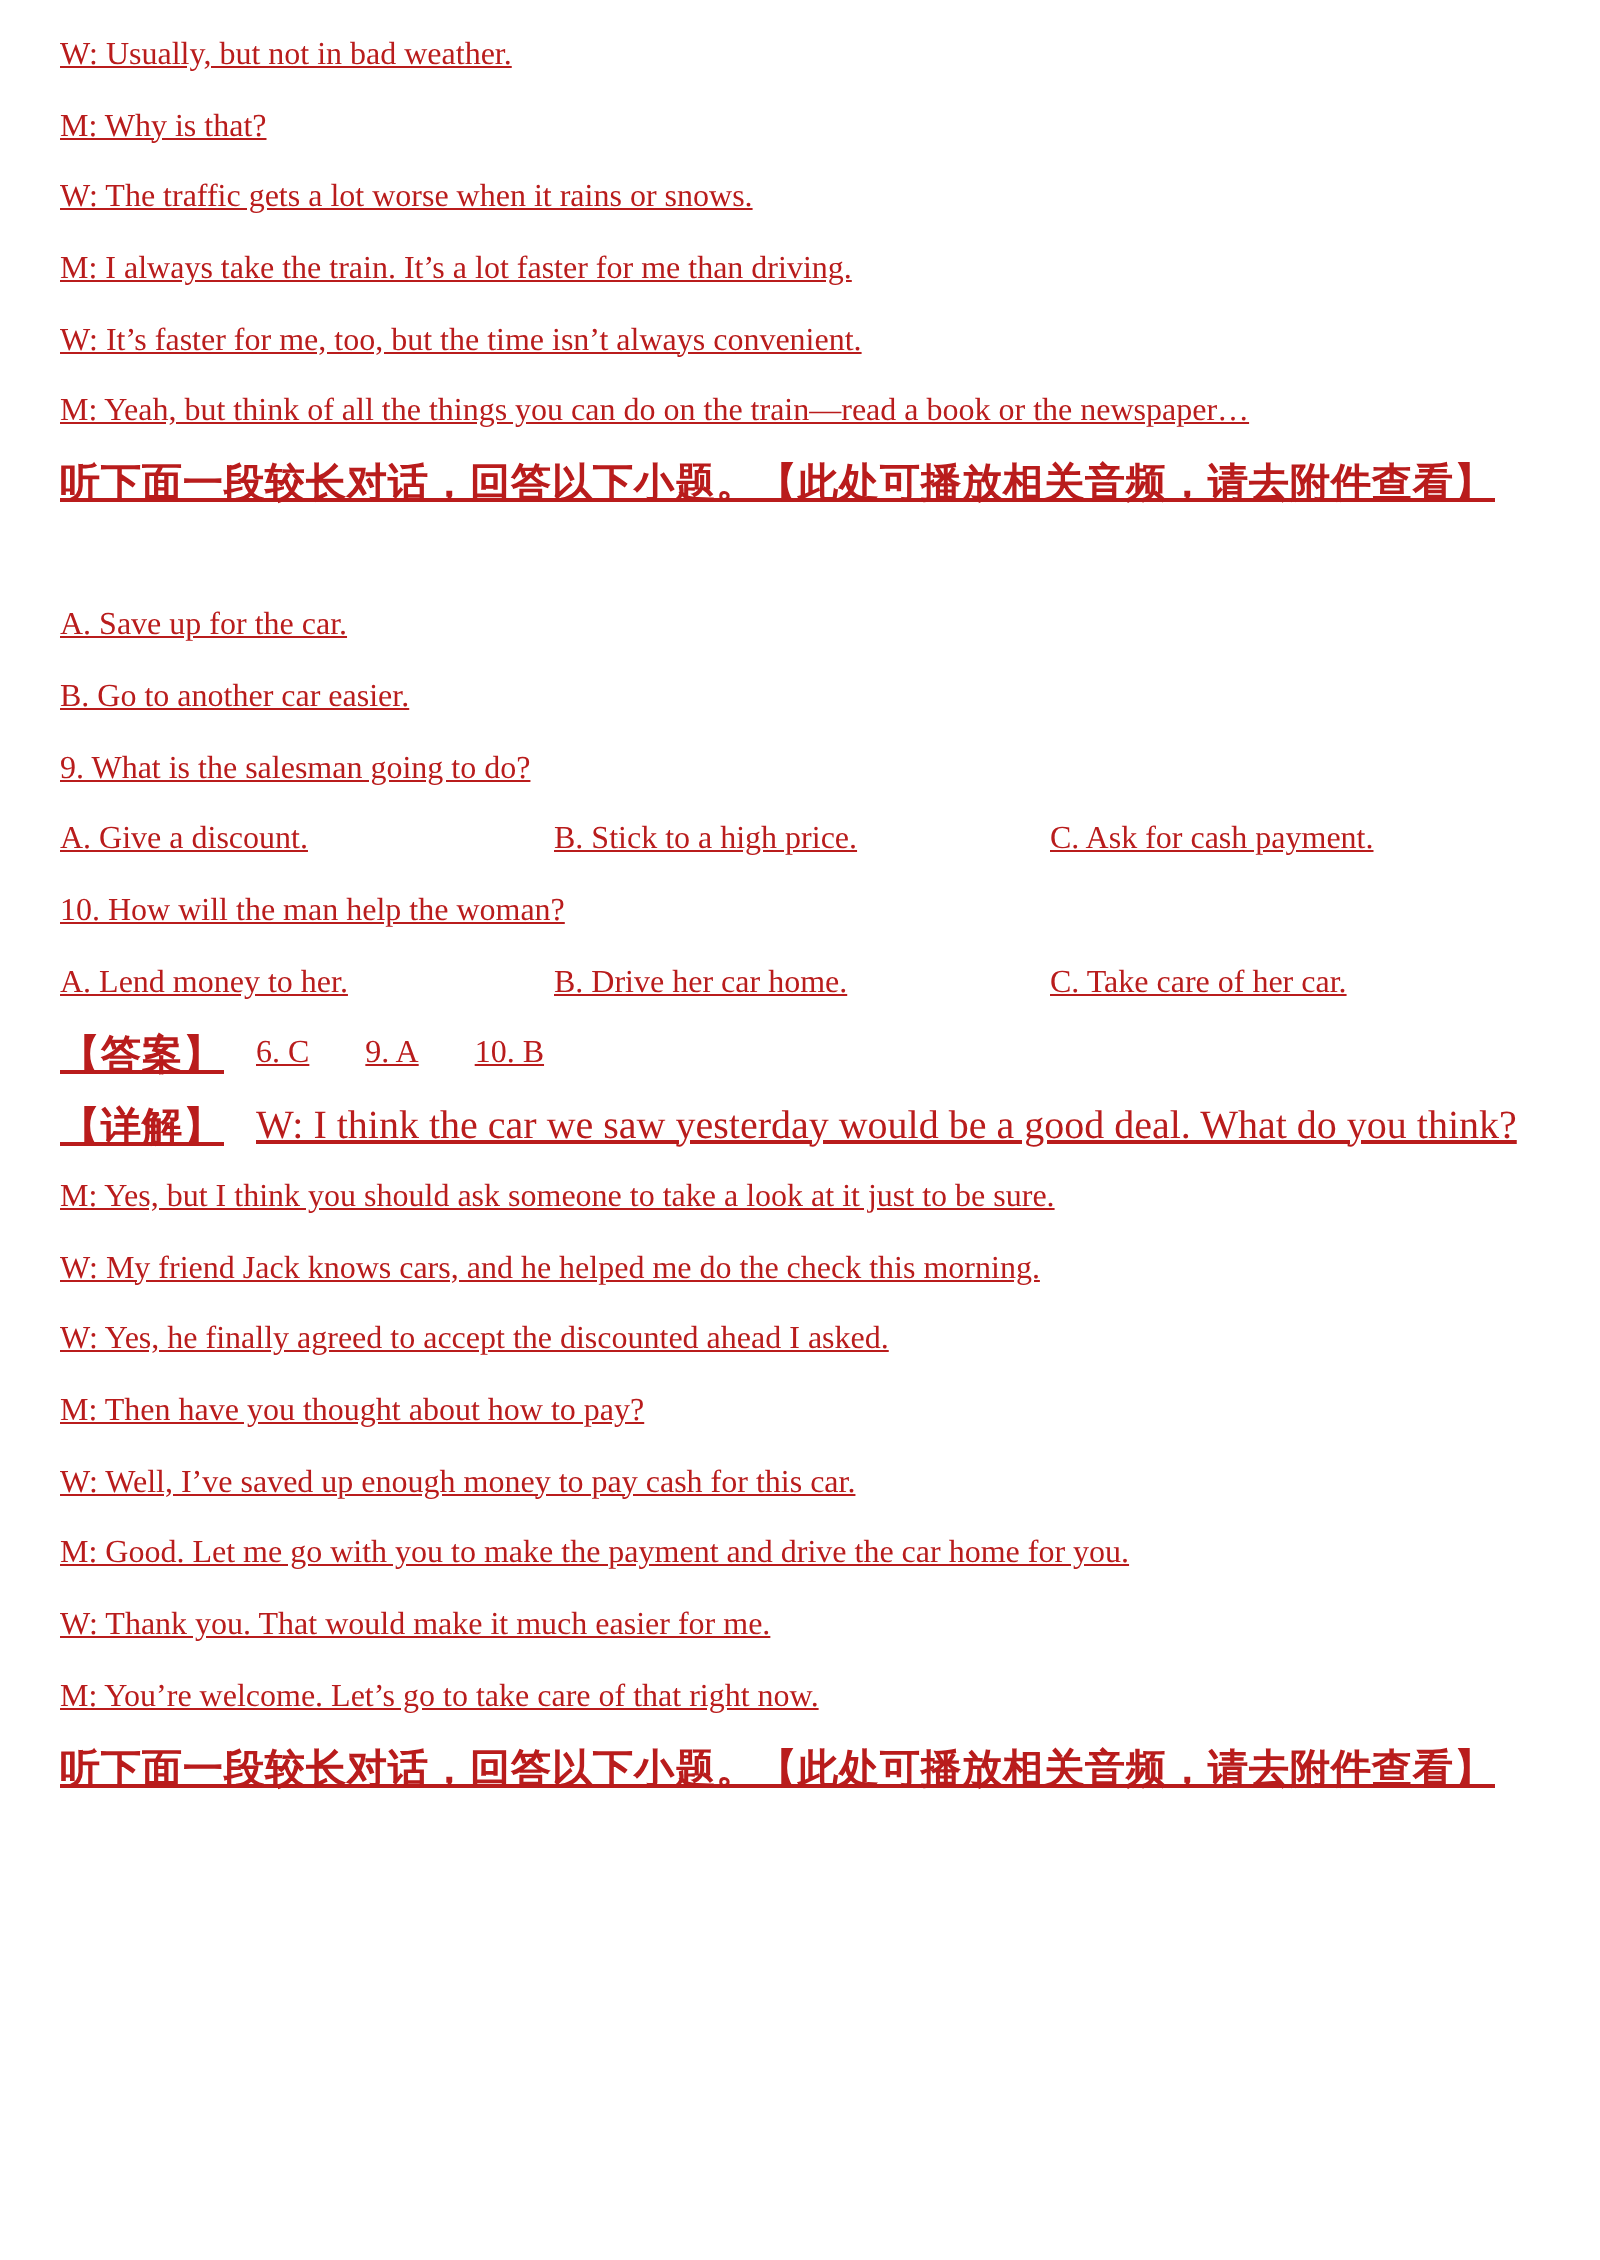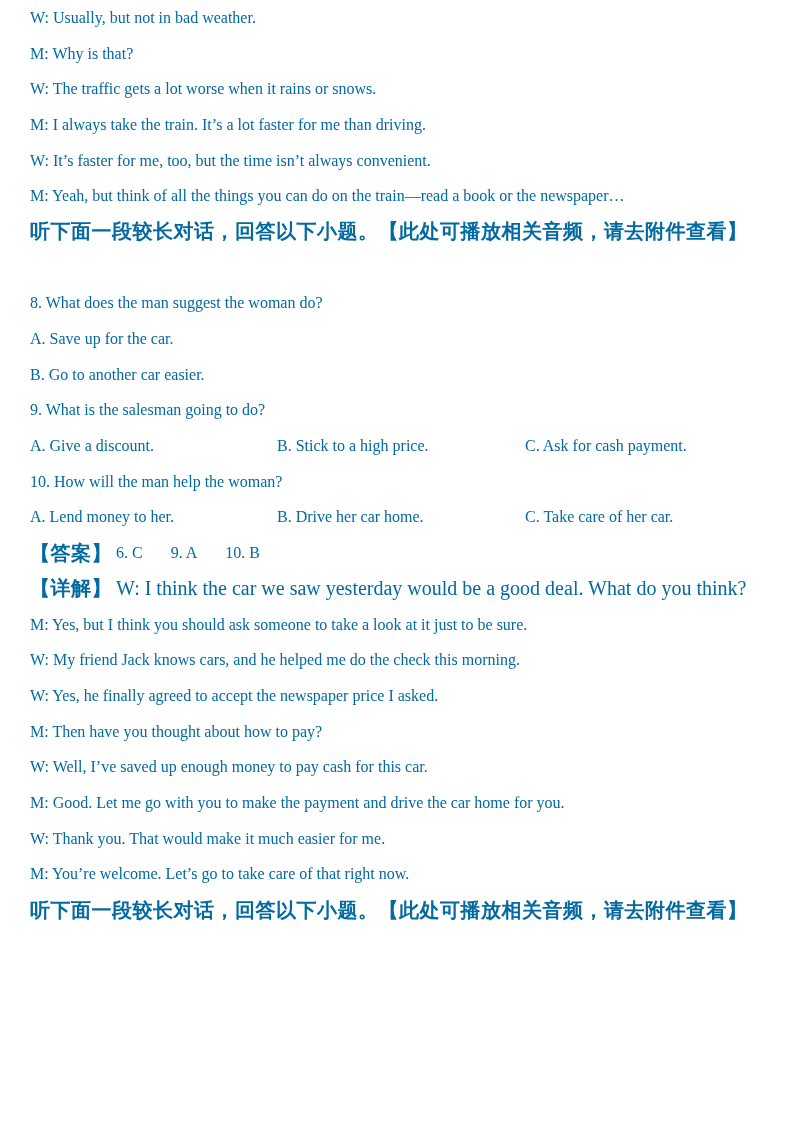--- a/index.html
+++ b/index.html
@@ -6,41 +6,42 @@
   html, body {
     margin: 0;
     padding: 0;
     background: #ffffff;
   }
   .doc {
     box-sizing: border-box;
     width: 800px;
     height: 1130px;
     background: #ffffff;
-    color: #0369a1;
-    padding: 0 24px 0 30px;
+    color: #b91c1c;
+    padding: 10px 24px 0 30px;
     font-family: "Liberation Serif", serif;
     font-size: 16px;
     overflow: hidden;
+    text-decoration: underline;
   }
   .line {
     height: 35.7px;
     display: flex;
     align-items: center;
     white-space: pre;
   }
   .line.blank {  }
   
   .cn, .cn-tag {
     font-family: "DejaVu Sans", sans-serif;
     font-weight: 600;
     font-size: 20px;
     letter-spacing: 0.5px;
   }
-  .cn-tag { margin-right: 4px; }
+  .cn-tag { margin-right: 16px; }
   .en-text { font-family: "Liberation Serif", serif; font-size: 20px; font-weight: 400; }
   
   .opt-cell:nth-child(1) { width: 247px; }
   .opt-cell:nth-child(2) { width: 248px; }
   .opt-cell:nth-child(3) { flex: 1; }
   
   .answer-item { margin-right: 28px; }
 </style>
 </head>
 <body>
@@ -48,32 +49,31 @@
 <div class="doc">
   <div>
       <div class="line en">W: Usually, but not in bad weather.</div>
       <div class="line en">M: Why is that?</div>
       <div class="line en">W: The traffic gets a lot worse when it rains or snows.</div>
       <div class="line en">M: I always take the train. It’s a lot faster for me than driving.</div>
       <div class="line en">W: It’s faster for me, too, but the time isn’t always convenient.</div>
       <div class="line en">M: Yeah, but think of all the things you can do on the train—read a book or the newspaper…</div>
       <div class="line cn">听下面一段较长对话，回答以下小题。【此处可播放相关音频，请去附件查看】</div>
       <div class="line blank"></div>
-      <div class="line en">8. What does the man suggest the woman do?</div>
       <div class="line en">A. Save up for the car.</div>
       <div class="line en">B. Go to another car easier.</div>
       <div class="line en">9. What is the salesman going to do?</div>
       <div class="line options"><span class="opt-cell">A. Give a discount.</span><span class="opt-cell">B. Stick to a high price.</span><span class="opt-cell">C. Ask for cash payment.</span></div>
       <div class="line en">10. How will the man help the woman?</div>
       <div class="line options"><span class="opt-cell">A. Lend money to her.</span><span class="opt-cell">B. Drive her car home.</span><span class="opt-cell">C. Take care of her car.</span></div>
       <div class="line answer"><span class="cn-tag">【答案】</span><span class="answer-item">6. C</span><span class="answer-item">9. A</span><span class="answer-item">10. B</span></div>
       <div class="line mixed"><span class="cn-tag">【详解】</span><span class="en-text">W: I think the car we saw yesterday would be a good deal. What do you think?</span></div>
       <div class="line en">M: Yes, but I think you should ask someone to take a look at it just to be sure.</div>
       <div class="line en">W: My friend Jack knows cars, and he helped me do the check this morning.</div>
-      <div class="line en">W: Yes, he finally agreed to accept the newspaper price I asked.</div>
+      <div class="line en">W: Yes, he finally agreed to accept the discounted ahead I asked.</div>
       <div class="line en">M: Then have you thought about how to pay?</div>
       <div class="line en">W: Well, I’ve saved up enough money to pay cash for this car.</div>
       <div class="line en">M: Good. Let me go with you to make the payment and drive the car home for you.</div>
       <div class="line en">W: Thank you. That would make it much easier for me.</div>
       <div class="line en">M: You’re welcome. Let’s go to take care of that right now.</div>
       <div class="line cn">听下面一段较长对话，回答以下小题。【此处可播放相关音频，请去附件查看】</div>
     </div>
 </div>
 
 </body></html>

